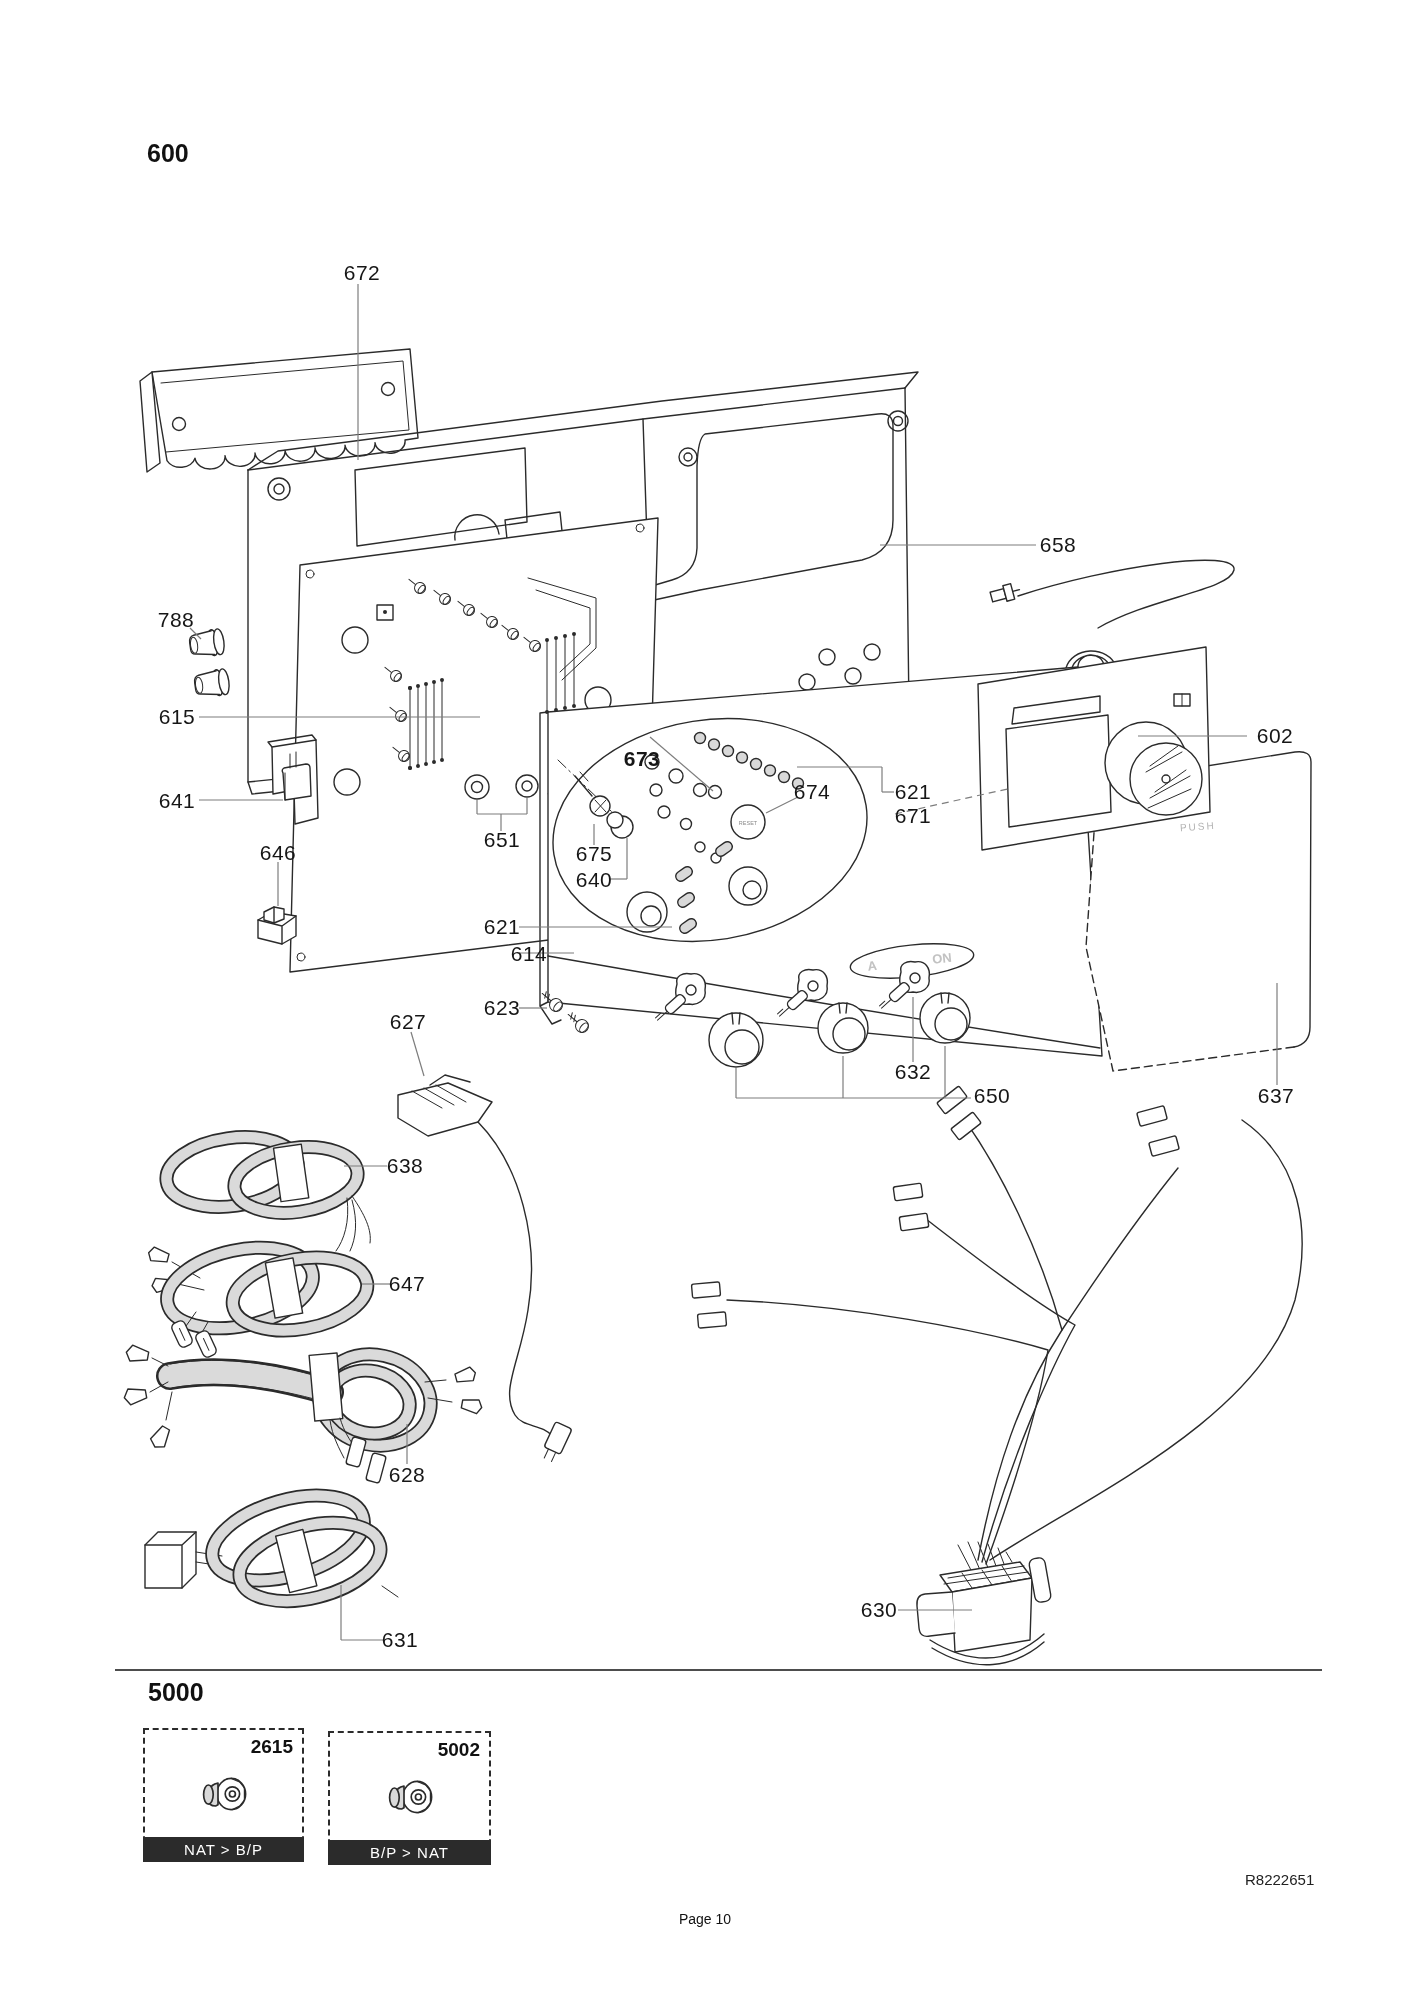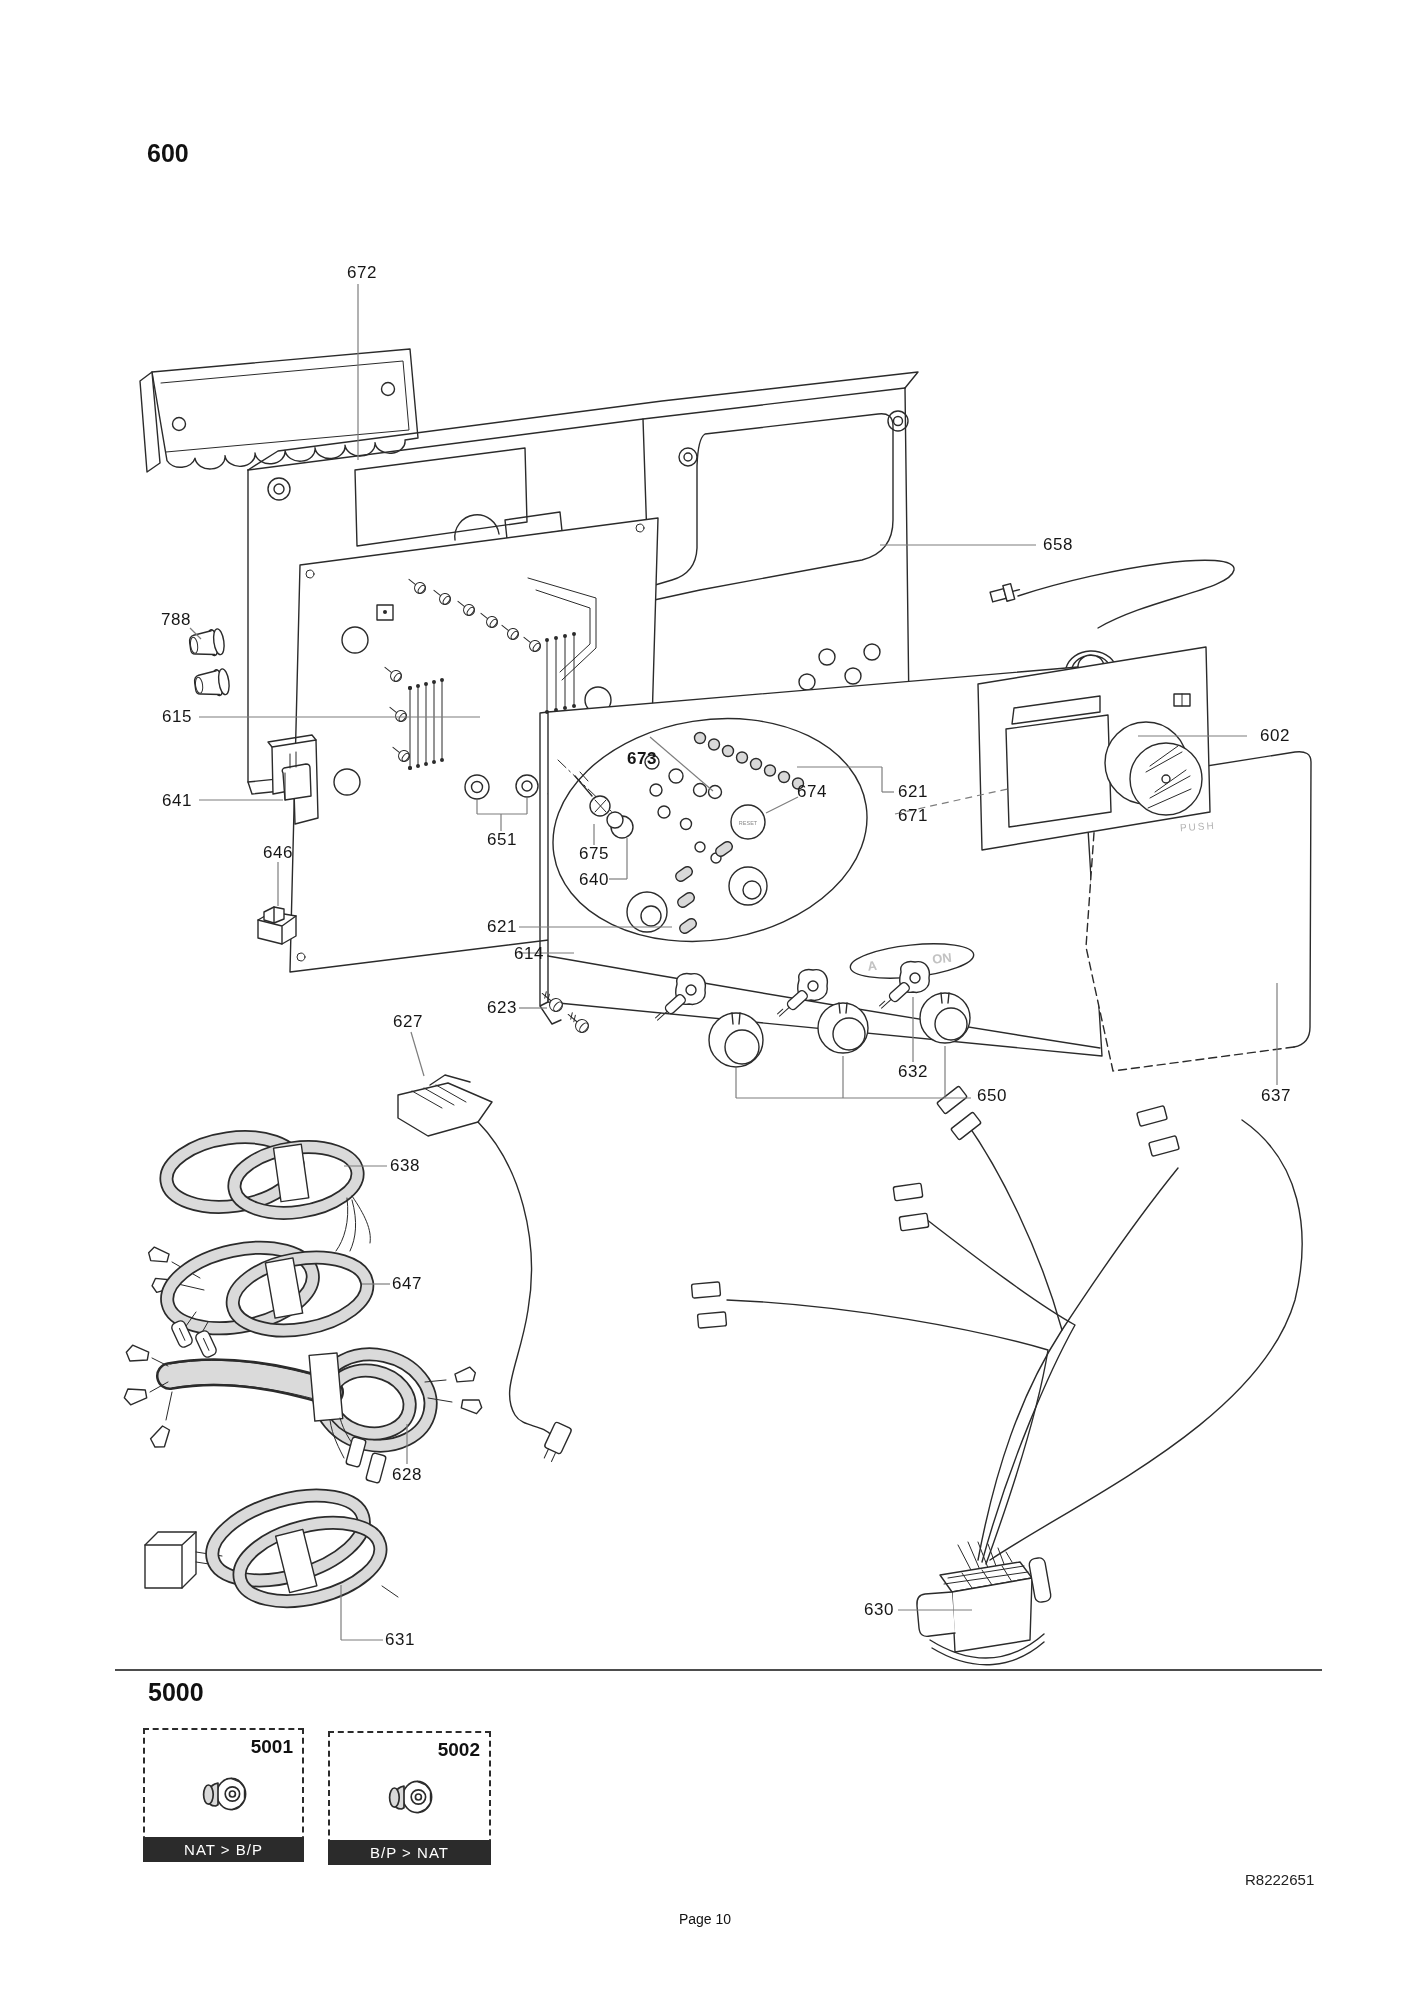--- a/index.html
+++ b/index.html
@@ -1,21 +1,21 @@
 <!DOCTYPE html>
 <html><head>
 <meta charset="utf-8">
 <style>
   html,body{margin:0;padding:0;}
   body{width:1410px;height:1995px;background:#ffffff;position:relative;overflow:hidden;
        font-family:"Liberation Sans", sans-serif;color:#161616;}
   #art,#leader-svg{position:absolute;left:0;top:0;width:1410px;height:1995px;}
   #leader-svg{z-index:3;pointer-events:none;}
   #labels{position:absolute;left:0;top:0;width:1410px;height:1995px;z-index:4;}
-  .part-label{position:absolute;transform:translate(-50%,-50%);font-size:17px;color:#161616;
+  .part-label{position:absolute;transform:translate(-50%,-50%);font-size:21px;color:#161616;
               white-space:nowrap;letter-spacing:.5px;}
   .sec-title{position:absolute;font-weight:bold;font-size:25px;color:#111;z-index:5;}
   .divider{position:absolute;left:115px;top:1669px;width:1207px;height:0;border-top:2.5px solid #4d4d4d;z-index:2;}
   .kit-box{position:absolute;border:2px dashed #2b2b2b;background:#fff;z-index:5;}
   .kit-num{position:absolute;top:6px;right:9px;font-weight:bold;font-size:19px;color:#111;}
   .kit-bar{position:absolute;left:-2px;right:-2px;bottom:-2px;height:25px;background:#2b2b2b;
            color:#fff;font-weight:normal;font-size:15px;text-align:center;line-height:25px;letter-spacing:1px;}
   .kit-icon{position:absolute;left:50%;top:40px;transform:translateX(-50%);width:58px;height:48px;}
   .doc-ref{position:absolute;left:1245px;top:1871px;font-size:15px;color:#222;z-index:5;}
   .page-footer{position:absolute;left:705px;top:1911px;transform:translateX(-50%);font-size:14px;color:#111;z-index:5;}
@@ -556,21 +556,21 @@
     <div class="part-label" style="left: 407px; top: 1475px;">628</div>
     <div class="part-label" style="left: 400px; top: 1640px;">631</div>
     <div class="part-label" style="left: 879px; top: 1610px;">630</div>
   </div>
 
 <div class="sec-title" style="left:147px;top:139px;">600</div>
 <div class="divider"></div>
 <div class="sec-title" style="left:148px;top:1678px;">5000</div>
 
 <div class="kit-box" style="left:143px;top:1728px;width:157px;height:130px;">
-  <div class="kit-num">5001</div>
+  <div class="kit-num">2615</div>
   <svg class="kit-icon" viewBox="0 0 48 40">
     <ellipse class="ln fw" cx="30" cy="20" rx="12" ry="13"></ellipse>
     <path class="ln th" d="M30,7 L37,10 L41,15 L41,25 L37,30 L31,33"></path>
     <circle class="ln fw" cx="31" cy="20" r="6"></circle>
       <circle class="ln" cx="31" cy="20" r="2.5"></circle>
     <path class="ln gy" d="M19,11 Q13,12 12,17 L11,25 Q11,30 17,30 L19,29 Z"></path>
     <ellipse class="ln gy" cx="11" cy="20.5" rx="4" ry="8"></ellipse>
   </svg>
   <div class="kit-bar">NAT &gt; B/P</div>
 </div>

